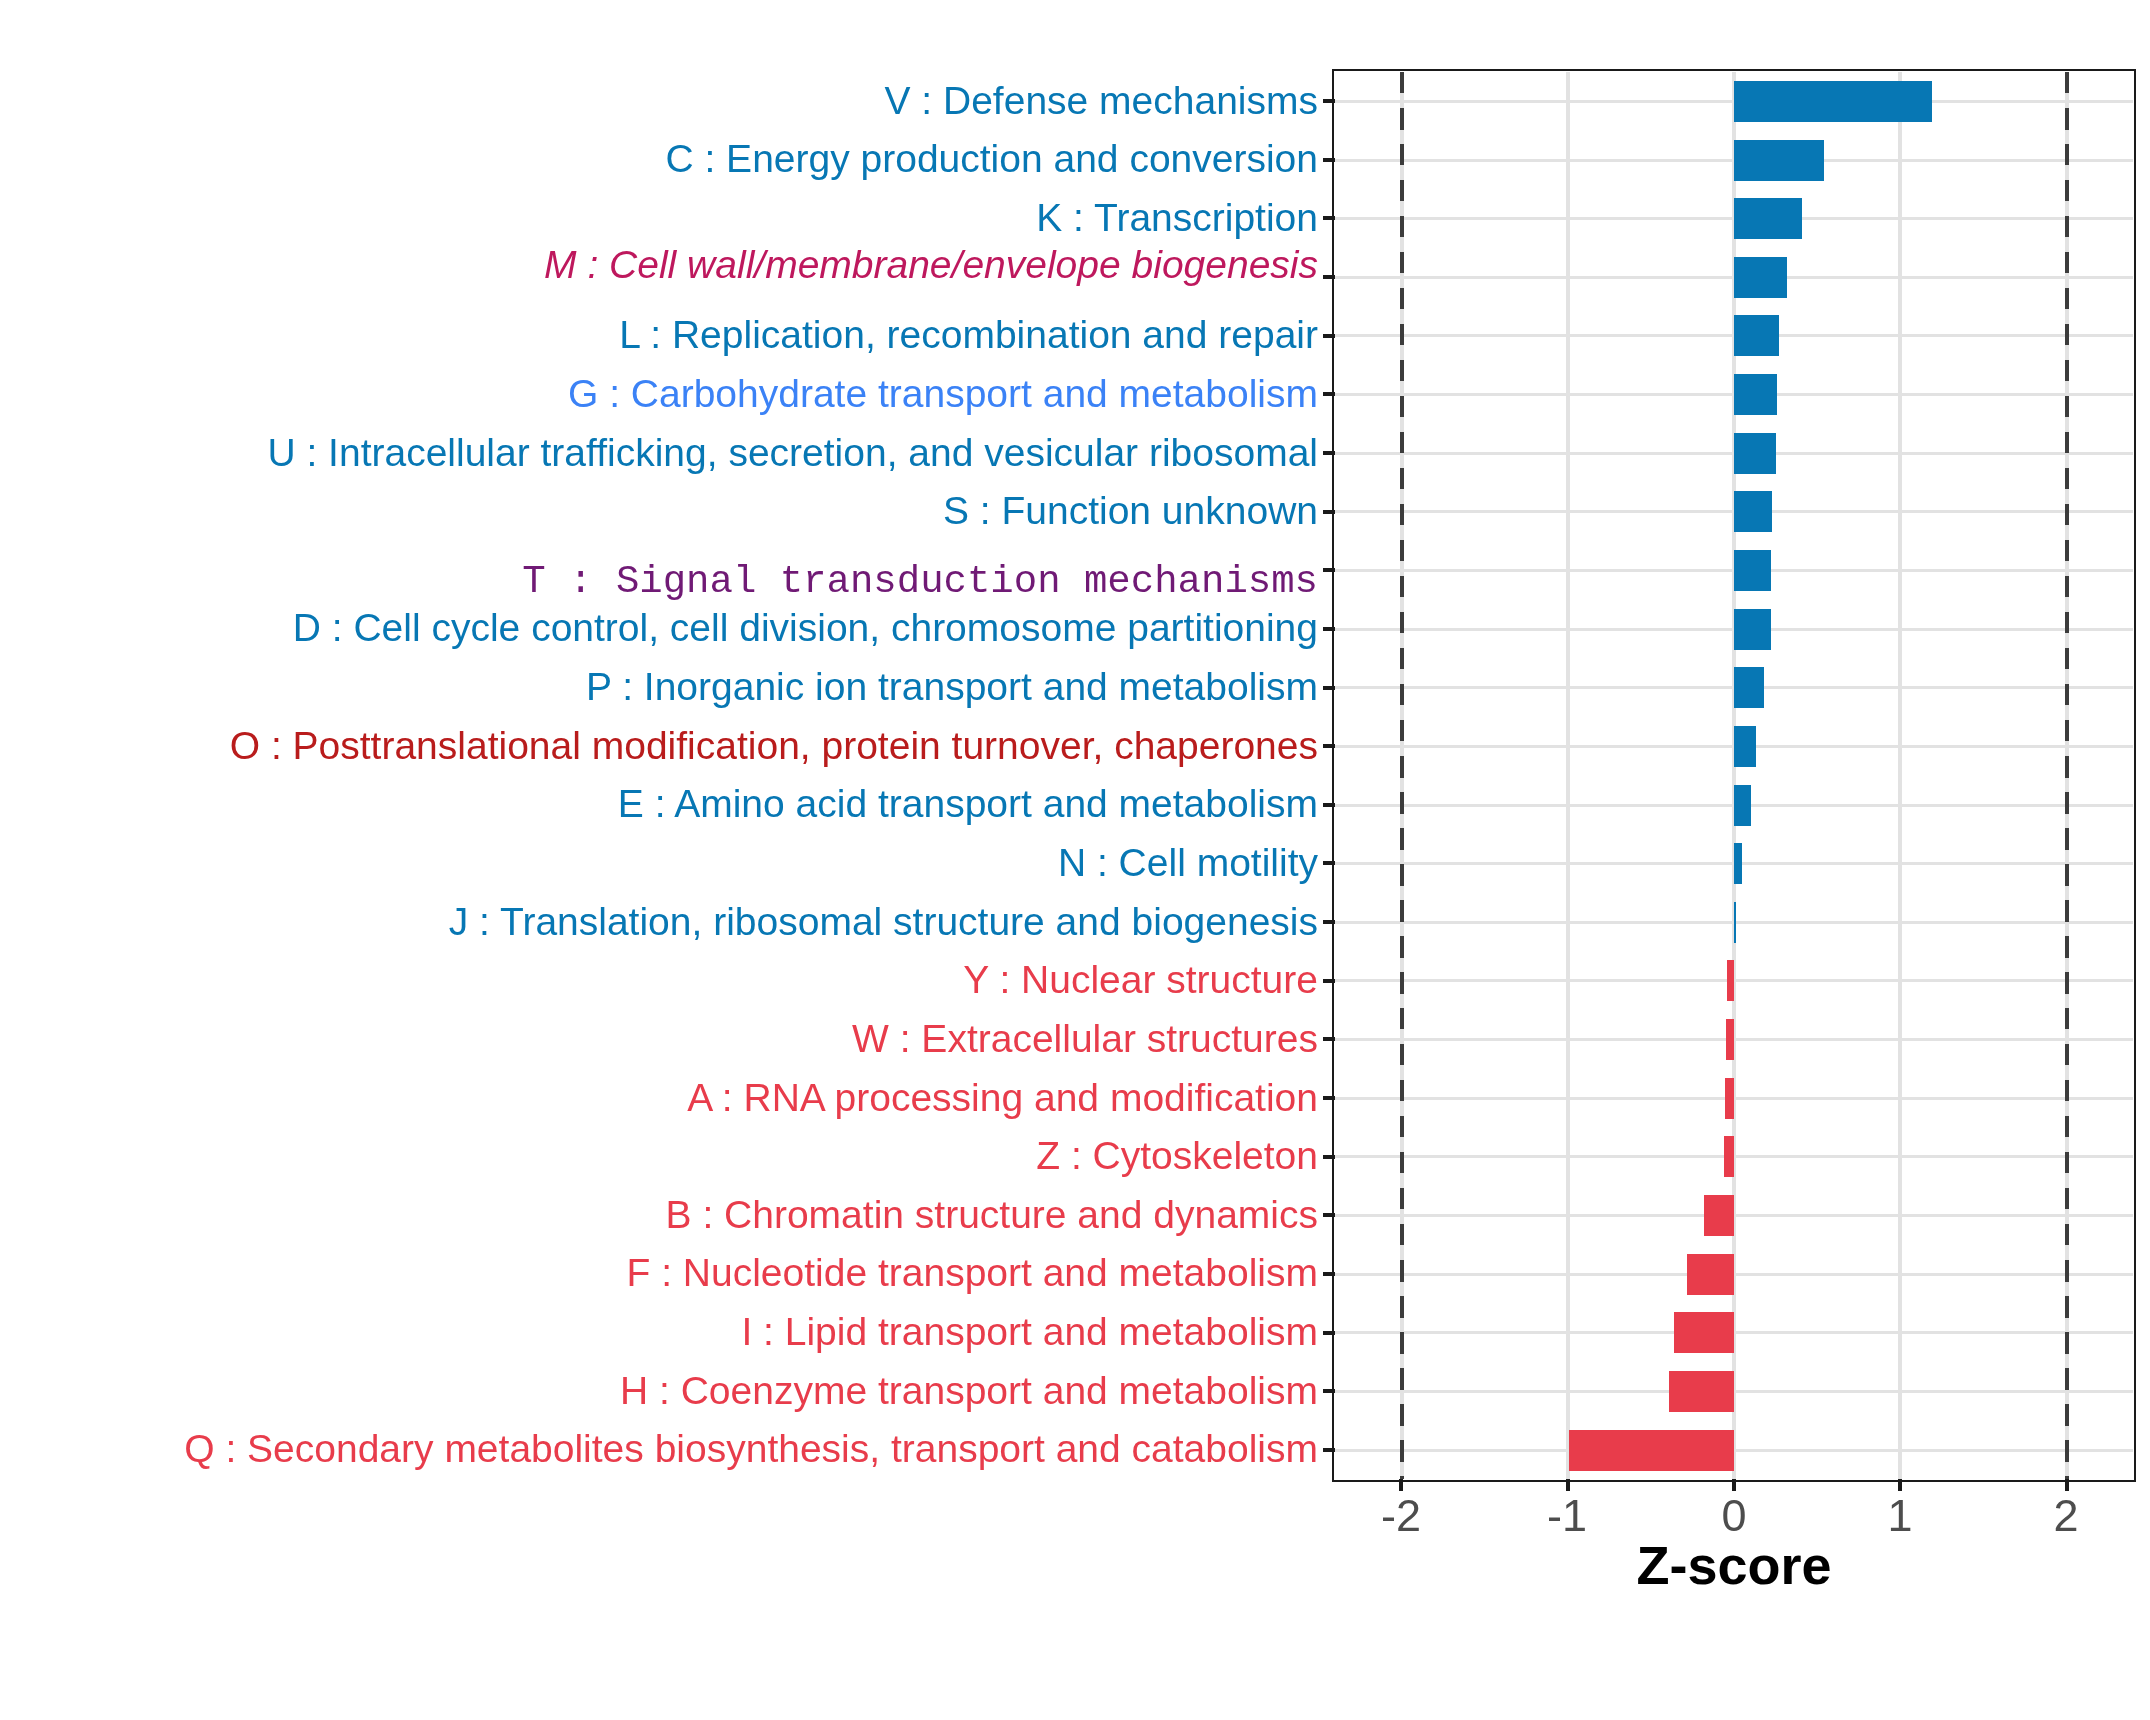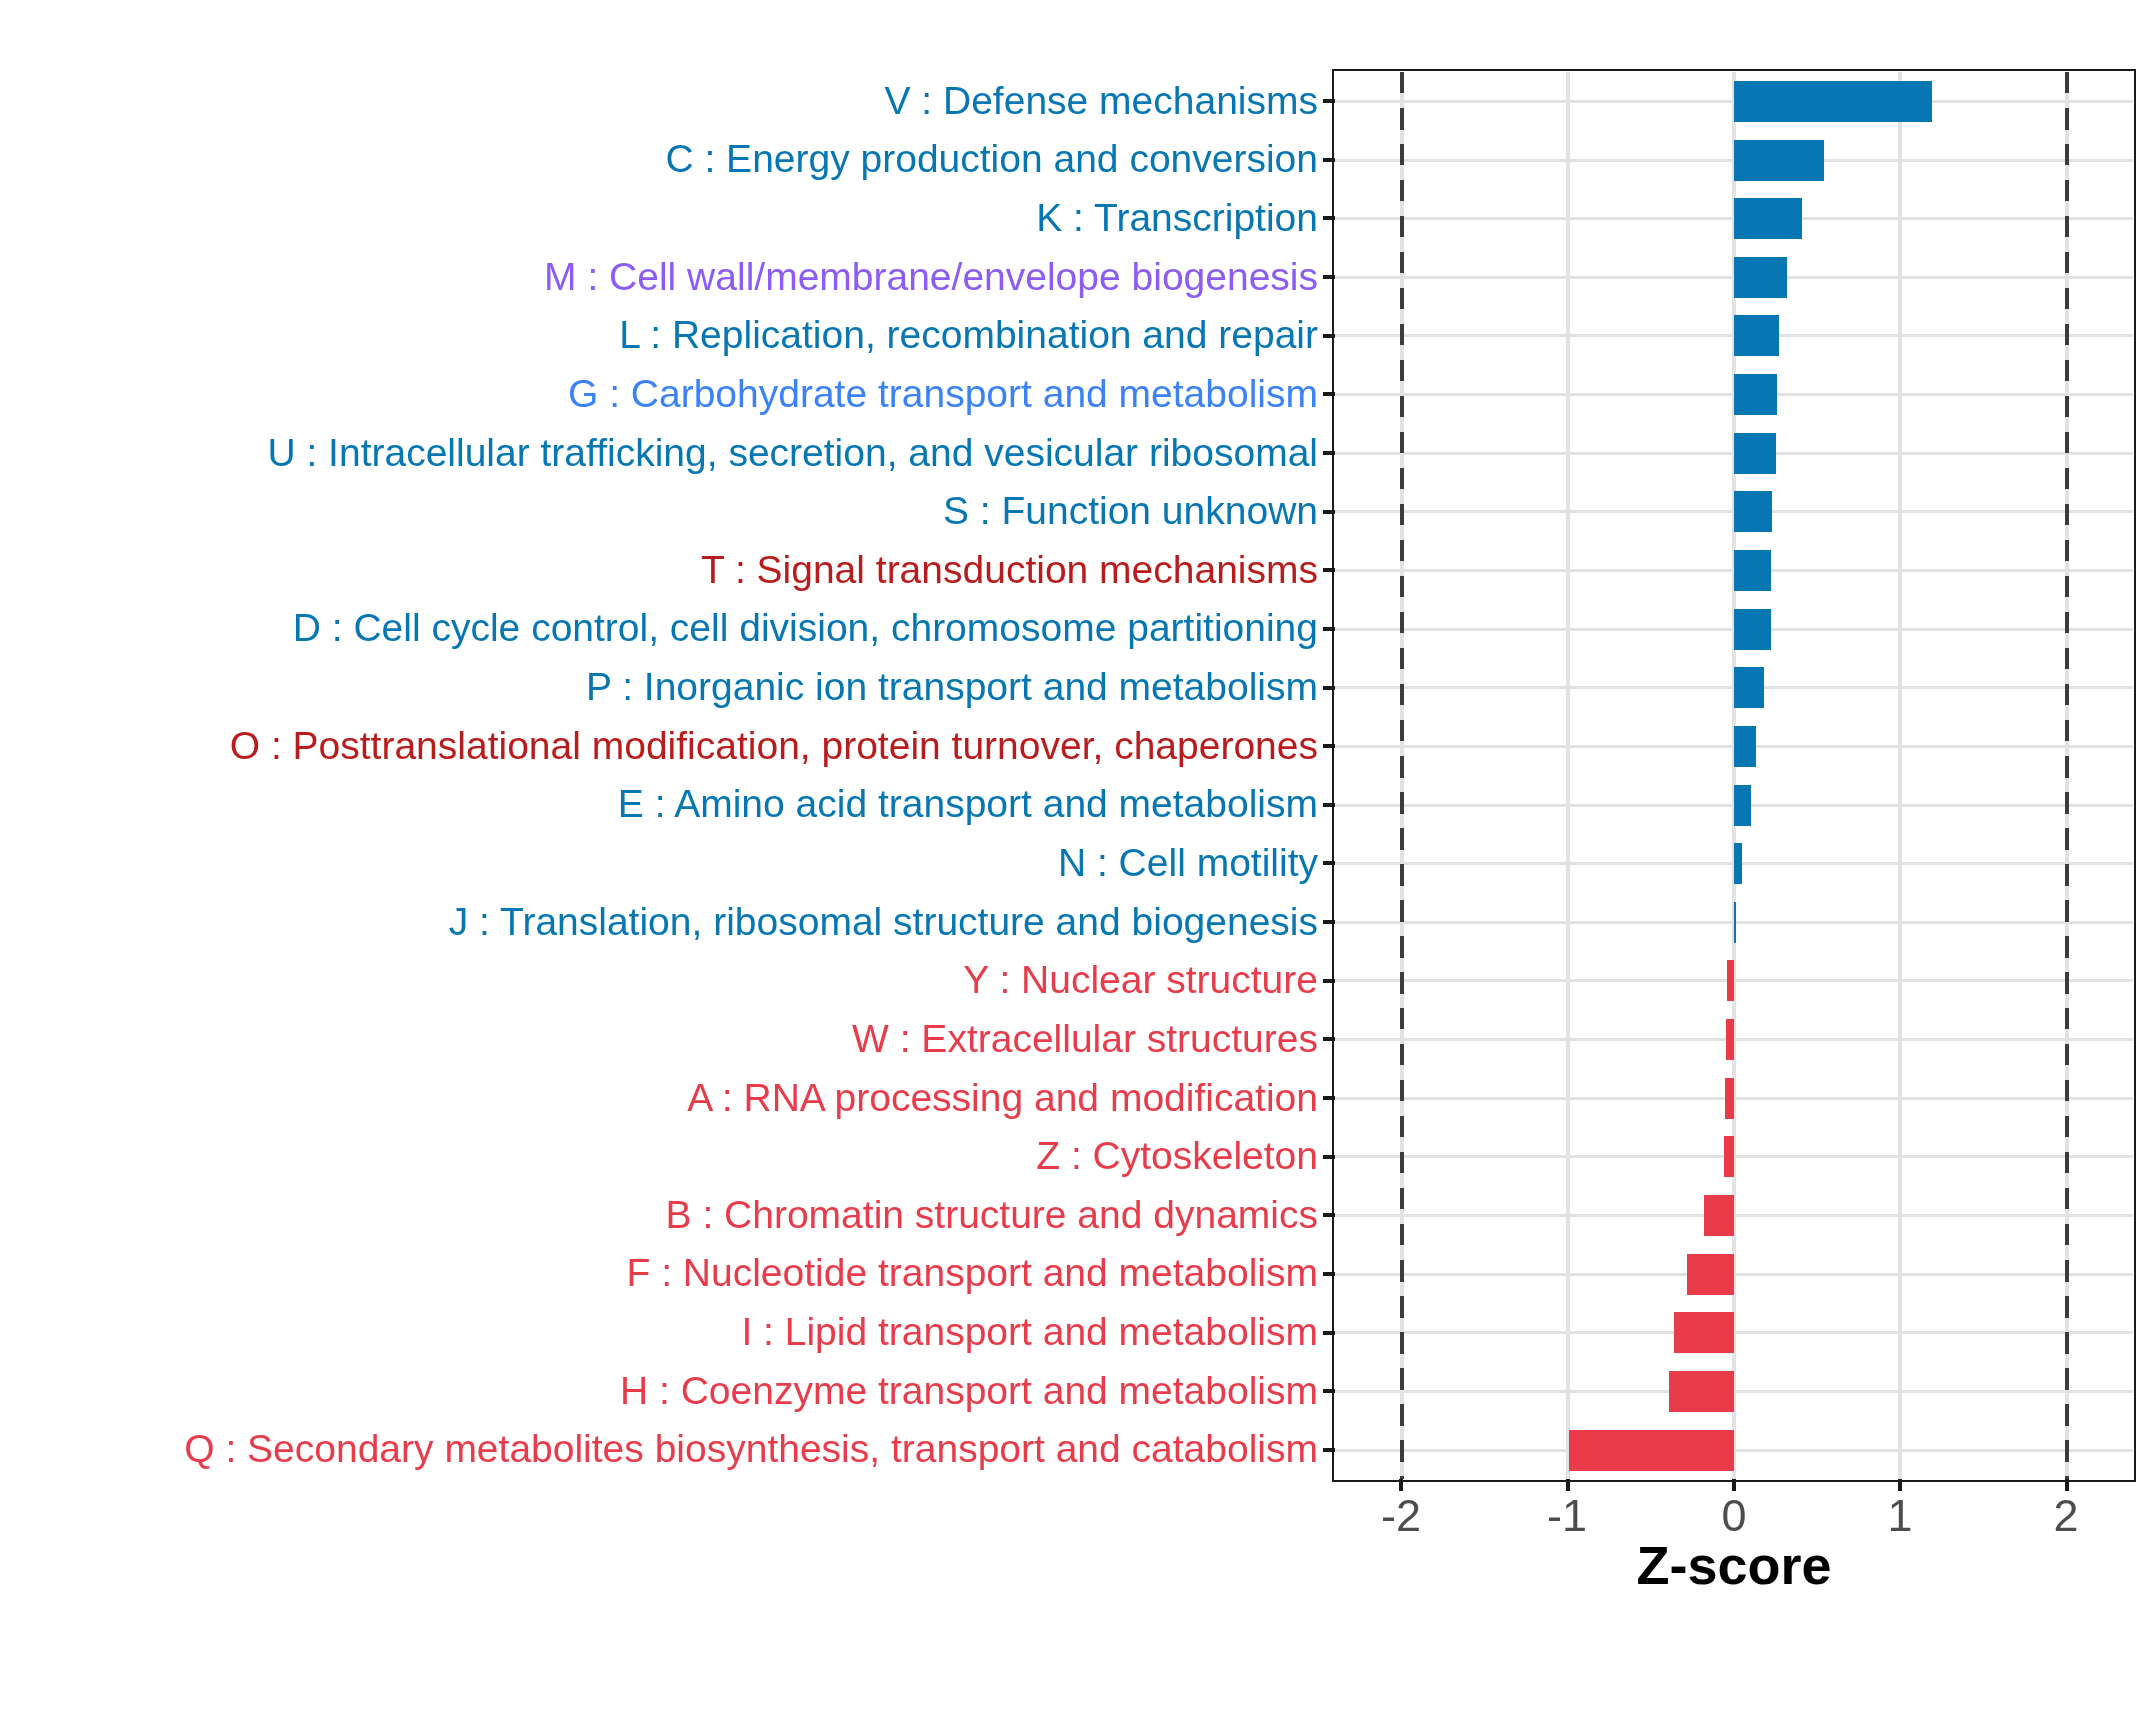--- a/index.html
+++ b/index.html
@@ -39,26 +39,26 @@
   .legend-label{font-size:45px;color:#000000;line-height:1;}
 </style>
 </head>
 <body>
 
 <div class="figure">
   <div class="labels" id="labels">
       <div class="cat-label" style="top: 72px; height: 59px; color: rgb(7, 119, 180);">V : Defense mechanisms</div>
       <div class="cat-label" style="top: 130px; height: 59px; color: rgb(7, 119, 180);">C : Energy production and conversion</div>
       <div class="cat-label" style="top: 189px; height: 59px; color: rgb(7, 119, 180);">K : Transcription</div>
-      <div class="cat-label" style="top: 248px; height: 59px; color: #8b5cf6;">M : Cell wall/membrane/envelope biogenesis</div>
+      <div class="cat-label" style="top: 236px; height: 59px; color: #be185d; font-style: italic;">M : Cell wall/membrane/envelope biogenesis</div>
       <div class="cat-label" style="top: 306px; height: 59px; color: rgb(7, 119, 180);">L : Replication, recombination and repair</div>
       <div class="cat-label" style="top: 365px; height: 59px; color: #3b82f6;">G : Carbohydrate transport and metabolism</div>
       <div class="cat-label" style="top: 424px; height: 59px; color: rgb(7, 119, 180);">U : Intracellular trafficking, secretion, and vesicular ribosomal</div>
       <div class="cat-label" style="top: 482px; height: 59px; color: rgb(7, 119, 180);">S : Function unknown</div>
-      <div class="cat-label" style="top: 541px; height: 59px; color: #b91c1c;">T : Signal transduction mechanisms</div>
+      <div class="cat-label" style="top: 553px; height: 59px; color: #701a75; font-family: Liberation Mono, monospace;">T : Signal transduction mechanisms</div>
       <div class="cat-label" style="top: 599px; height: 59px; color: rgb(7, 119, 180);">D : Cell cycle control, cell division, chromosome partitioning</div>
       <div class="cat-label" style="top: 658px; height: 59px; color: rgb(7, 119, 180);">P : Inorganic ion transport and metabolism</div>
       <div class="cat-label" style="top: 717px; height: 59px; color: #b91c1c;">O : Posttranslational modification, protein turnover, chaperones</div>
       <div class="cat-label" style="top: 775px; height: 59px; color: rgb(7, 119, 180);">E : Amino acid transport and metabolism</div>
       <div class="cat-label" style="top: 834px; height: 59px; color: rgb(7, 119, 180);">N : Cell motility</div>
       <div class="cat-label" style="top: 893px; height: 59px; color: rgb(7, 119, 180);">J : Translation, ribosomal structure and biogenesis</div>
       <div class="cat-label" style="top: 951px; height: 59px; color: rgb(232, 60, 75);">Y : Nuclear structure</div>
       <div class="cat-label" style="top: 1010px; height: 59px; color: rgb(232, 60, 75);">W : Extracellular structures</div>
       <div class="cat-label" style="top: 1069px; height: 59px; color: rgb(232, 60, 75);">A : RNA processing and modification</div>
       <div class="cat-label" style="top: 1127px; height: 59px; color: rgb(232, 60, 75);">Z : Cytoskeleton</div>

